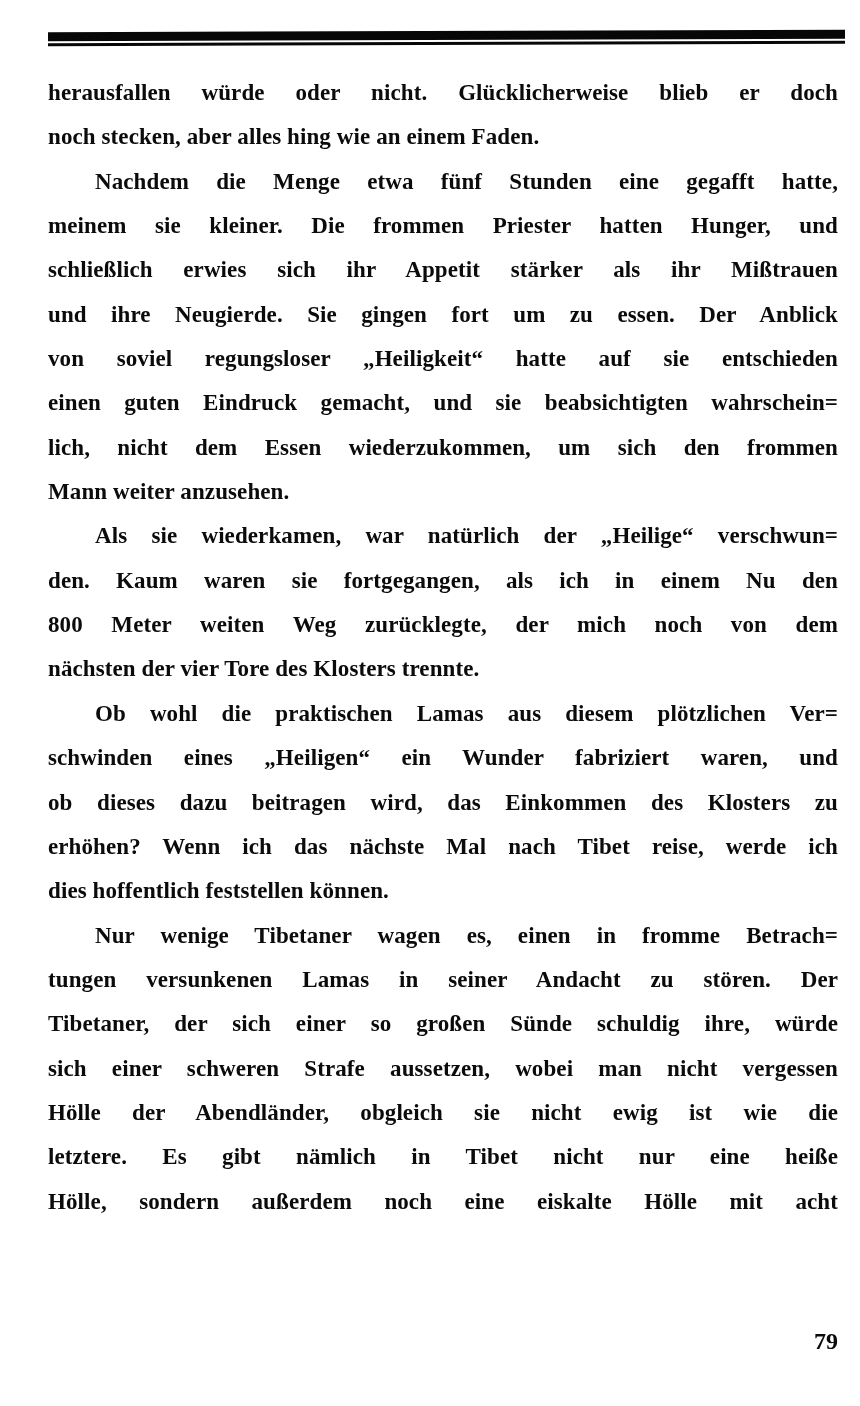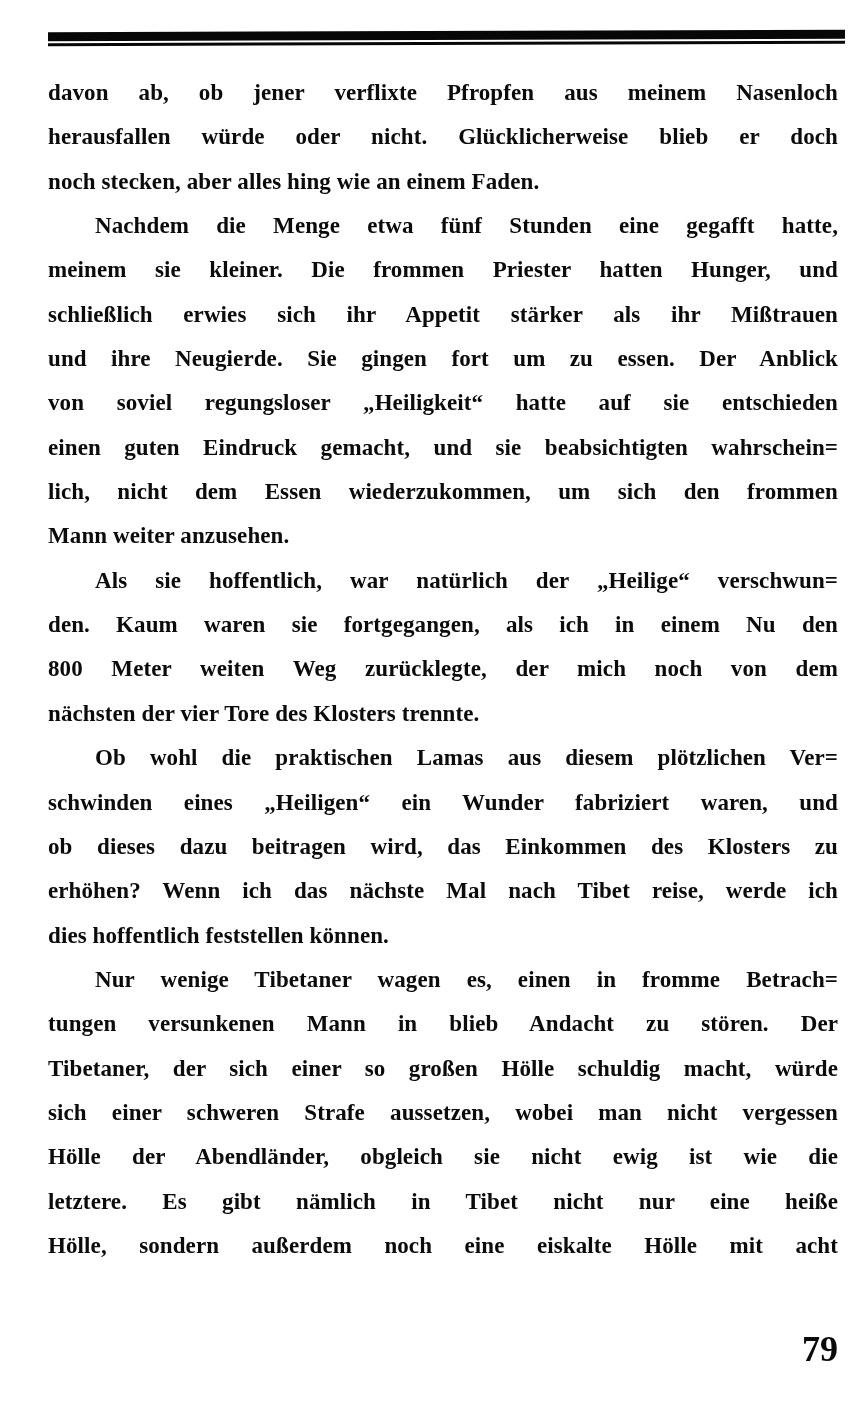--- a/index.html
+++ b/index.html
@@ -61,72 +61,71 @@
   }
   .line.ind {
     padding-left: 47px;
   }
   .page-number {
     position: absolute;
     right: 22px;
     top: 1328px;
     font-family: "Liberation Serif", "DejaVu Serif", serif;
     font-weight: 700;
-    font-size: 36px;
+    font-size: 24px;
     color: #0b0b0b;
   }
 </style>
 </head>
 <body>
 
 <div class="scan-page">
 
   <div class="top-rule">
     <div class="thick"></div>
     <div class="thin"></div>
   </div>
 
   <div class="text-block">
 
     <div>
-      <div class="line">davon ab, ob jener verflixte Pfropfen aus meinem Nasenloch</div>
       <div class="line">herausfallen würde oder nicht. Glücklicherweise blieb er doch</div>
       <div class="line end">noch stecken, aber alles hing wie an einem Faden.</div>
     </div>
 
     <div>
       <div class="line ind">Nachdem die Menge etwa fünf Stunden eine gegafft hatte,</div>
       <div class="line">meinem sie kleiner. Die frommen Priester hatten Hunger, und</div>
       <div class="line">schließlich erwies sich ihr Appetit stärker als ihr Mißtrauen</div>
       <div class="line">und ihre Neugierde. Sie gingen fort um zu essen. Der Anblick</div>
       <div class="line">von soviel regungsloser „Heiligkeit“ hatte auf sie entschieden</div>
       <div class="line">einen guten Eindruck gemacht, und sie beabsichtigten wahrschein=</div>
       <div class="line">lich, nicht dem Essen wiederzukommen, um sich den frommen</div>
       <div class="line end">Mann weiter anzusehen.</div>
     </div>
 
     <div>
-      <div class="line ind">Als sie hoffentlich, war natürlich der „Heilige“ verschwun=</div>
+      <div class="line ind">Als sie wiederkamen, war natürlich der „Heilige“ verschwun=</div>
       <div class="line">den. Kaum waren sie fortgegangen, als ich in einem Nu den</div>
       <div class="line">800 Meter weiten Weg zurücklegte, der mich noch von dem</div>
       <div class="line end">nächsten der vier Tore des Klosters trennte.</div>
     </div>
 
     <div>
       <div class="line ind">Ob wohl die praktischen Lamas aus diesem plötzlichen Ver=</div>
       <div class="line">schwinden eines „Heiligen“ ein Wunder fabriziert waren, und</div>
       <div class="line">ob dieses dazu beitragen wird, das Einkommen des Klosters zu</div>
       <div class="line">erhöhen? Wenn ich das nächste Mal nach Tibet reise, werde ich</div>
       <div class="line end">dies hoffentlich feststellen können.</div>
     </div>
 
     <div>
       <div class="line ind">Nur wenige Tibetaner wagen es, einen in fromme Betrach=</div>
-      <div class="line">tungen versunkenen Mann in blieb Andacht zu stören. Der</div>
-      <div class="line">Tibetaner, der sich einer so großen Hölle schuldig macht, würde</div>
+      <div class="line">tungen versunkenen Lamas in seiner Andacht zu stören. Der</div>
+      <div class="line">Tibetaner, der sich einer so großen Sünde schuldig ihre, würde</div>
       <div class="line">sich einer schweren Strafe aussetzen, wobei man nicht vergessen</div>
       <div class="line">Hölle der Abendländer, obgleich sie nicht ewig ist wie die</div>
       <div class="line">letztere. Es gibt nämlich in Tibet nicht nur eine heiße</div>
       <div class="line">Hölle, sondern außerdem noch eine eiskalte Hölle mit acht</div>
     </div>
 
   </div>
 
   <div class="page-number">79</div>
 

